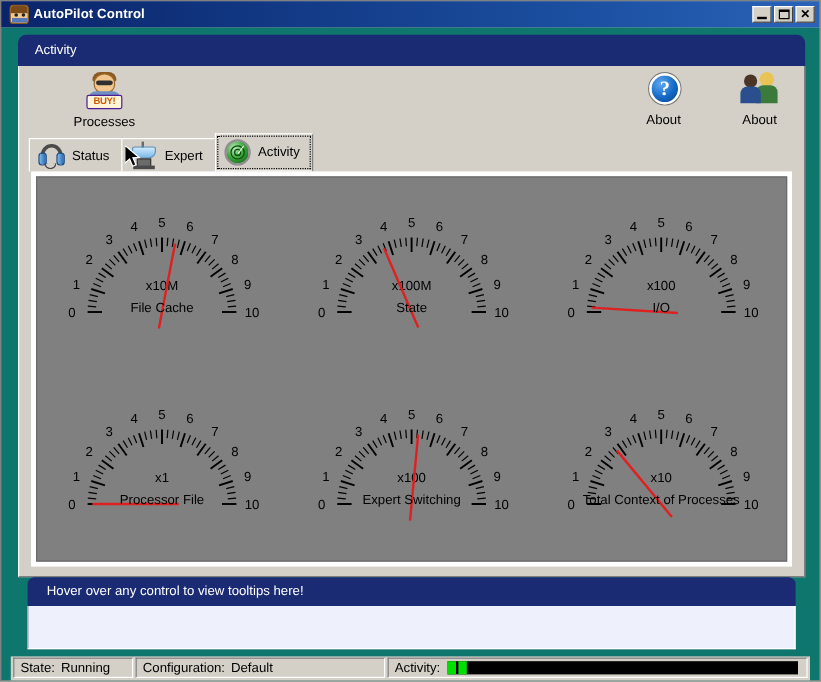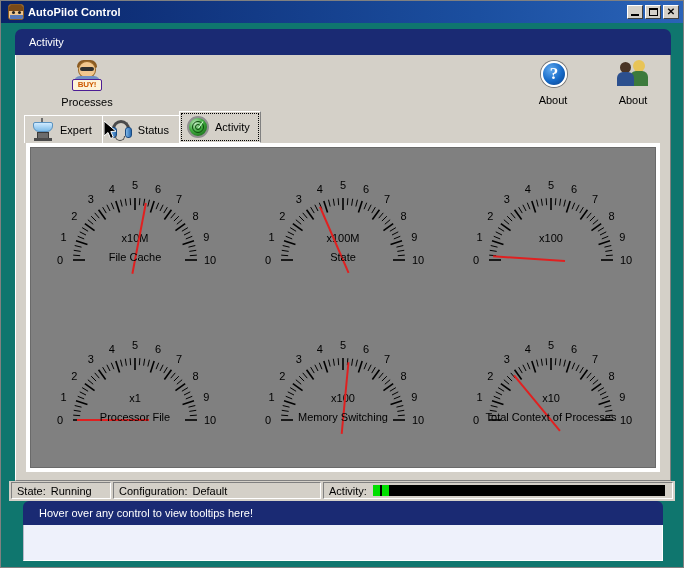--- a/index.html
+++ b/index.html
@@ -347,37 +347,37 @@
         <div id="cursor-arrow">
           <svg width="14" height="20" viewBox="0 0 14 20">
             <polygon points="0,0 0,15 4,11.5 6.6,17.5 9.3,16.3 6.8,10.5 12,10.2" fill="#000000" stroke="#ffffff" stroke-width="1"></polygon>
           </svg>
         </div>
       </div>
 
       <div id="tabrow">
 
         <div class="tab">
+          <span class="tico ico-headphones">
+            <span class="band"></span>
+              <span class="cupL"></span>
+              <span class="cupR"></span>
+              <span class="mic"></span>
+          </span>
+          <span class="tlabel">Status</span>
+        </div>
+
+        <div class="tab">
           <span class="tico ico-expert">
             <span class="stem"></span>
               <span class="crystal"></span>
               <span class="base"></span>
               <span class="foot"></span>
           </span>
           <span class="tlabel">Expert</span>
-        </div>
-
-        <div class="tab">
-          <span class="tico ico-headphones">
-            <span class="band"></span>
-              <span class="cupL"></span>
-              <span class="cupR"></span>
-              <span class="mic"></span>
-          </span>
-          <span class="tlabel">Status</span>
         </div>
 
         <div class="tab selected">
           <span class="tico ico-radar">
             <span class="outer"></span>
               <span class="r1"></span>
               <span class="r2"></span>
               <span class="sweep"></span>
           </span>
           <span class="tlabel">Activity</span>
@@ -554,20 +554,21 @@
                 <text x="76.82" y="27.67" text-anchor="middle" font-family="&quot;Liberation Sans&quot;, sans-serif" font-size="11" fill="#000">4</text>
                 <text x="100.00" y="24.00" text-anchor="middle" font-family="&quot;Liberation Sans&quot;, sans-serif" font-size="11" fill="#000">5</text>
                 <text x="123.18" y="27.67" text-anchor="middle" font-family="&quot;Liberation Sans&quot;, sans-serif" font-size="11" fill="#000">6</text>
                 <text x="144.08" y="38.32" text-anchor="middle" font-family="&quot;Liberation Sans&quot;, sans-serif" font-size="11" fill="#000">7</text>
                 <text x="160.68" y="54.92" text-anchor="middle" font-family="&quot;Liberation Sans&quot;, sans-serif" font-size="11" fill="#000">8</text>
                 <text x="171.33" y="75.82" text-anchor="middle" font-family="&quot;Liberation Sans&quot;, sans-serif" font-size="11" fill="#000">9</text>
                 <text x="175.00" y="99.00" text-anchor="middle" font-family="&quot;Liberation Sans&quot;, sans-serif" font-size="11" fill="#000">10</text>
                 <text x="100" y="77" text-anchor="middle" font-family="&quot;Liberation Sans&quot;, sans-serif" font-size="11" fill="#000">x100</text>
                 <line x1="113.97" y1="95.88" x2="42.11" y2="91.36" stroke="#e02020" stroke-width="2"></line>
               </svg>
+              <div class="gauge-caption">I/O</div>
             </div>
             <div class="gauge">
               <svg width="200" height="125" viewBox="0 0 200 125">
                 <line x1="50.00" y1="95.00" x2="38.00" y2="95.00" stroke="#000" stroke-width="1.6"></line>
                 <line x1="45.17" y1="90.68" x2="38.19" y2="90.14" stroke="#000" stroke-width="1"></line>
                 <line x1="45.68" y1="86.40" x2="38.76" y2="85.30" stroke="#000" stroke-width="1"></line>
                 <line x1="46.52" y1="82.16" x2="39.71" y2="80.53" stroke="#000" stroke-width="1"></line>
                 <line x1="52.45" y1="79.55" x2="41.03" y2="75.84" stroke="#000" stroke-width="1.6"></line>
                 <line x1="49.19" y1="73.95" x2="42.72" y2="71.27" stroke="#000" stroke-width="1"></line>
                 <line x1="50.99" y1="70.03" x2="44.76" y2="66.85" stroke="#000" stroke-width="1"></line>
@@ -671,21 +672,21 @@
                 <text x="76.82" y="27.67" text-anchor="middle" font-family="&quot;Liberation Sans&quot;, sans-serif" font-size="11" fill="#000">4</text>
                 <text x="100.00" y="24.00" text-anchor="middle" font-family="&quot;Liberation Sans&quot;, sans-serif" font-size="11" fill="#000">5</text>
                 <text x="123.18" y="27.67" text-anchor="middle" font-family="&quot;Liberation Sans&quot;, sans-serif" font-size="11" fill="#000">6</text>
                 <text x="144.08" y="38.32" text-anchor="middle" font-family="&quot;Liberation Sans&quot;, sans-serif" font-size="11" fill="#000">7</text>
                 <text x="160.68" y="54.92" text-anchor="middle" font-family="&quot;Liberation Sans&quot;, sans-serif" font-size="11" fill="#000">8</text>
                 <text x="171.33" y="75.82" text-anchor="middle" font-family="&quot;Liberation Sans&quot;, sans-serif" font-size="11" fill="#000">9</text>
                 <text x="175.00" y="99.00" text-anchor="middle" font-family="&quot;Liberation Sans&quot;, sans-serif" font-size="11" fill="#000">10</text>
                 <text x="100" y="77" text-anchor="middle" font-family="&quot;Liberation Sans&quot;, sans-serif" font-size="11" fill="#000">x100</text>
                 <line x1="98.68" y1="108.94" x2="105.46" y2="37.26" stroke="#e02020" stroke-width="2"></line>
               </svg>
-              <div class="gauge-caption">Memory Switching</div>
+              <div class="gauge-caption">Expert Switching</div>
             </div>
             <div class="gauge">
               <svg width="200" height="125" viewBox="0 0 200 125">
                 <line x1="50.00" y1="95.00" x2="38.00" y2="95.00" stroke="#000" stroke-width="1.6"></line>
                 <line x1="45.17" y1="90.68" x2="38.19" y2="90.14" stroke="#000" stroke-width="1"></line>
                 <line x1="45.68" y1="86.40" x2="38.76" y2="85.30" stroke="#000" stroke-width="1"></line>
                 <line x1="46.52" y1="82.16" x2="39.71" y2="80.53" stroke="#000" stroke-width="1"></line>
                 <line x1="52.45" y1="79.55" x2="41.03" y2="75.84" stroke="#000" stroke-width="1.6"></line>
                 <line x1="49.19" y1="73.95" x2="42.72" y2="71.27" stroke="#000" stroke-width="1"></line>
                 <line x1="50.99" y1="70.03" x2="44.76" y2="66.85" stroke="#000" stroke-width="1"></line>
@@ -737,41 +738,41 @@
                 <text x="100" y="77" text-anchor="middle" font-family="&quot;Liberation Sans&quot;, sans-serif" font-size="11" fill="#000">x10</text>
                 <line x1="108.92" y1="105.79" x2="63.03" y2="50.31" stroke="#e02020" stroke-width="2"></line>
               </svg>
               <div class="gauge-caption">Total Context of Processes</div>
             </div>
           </div>
       </div>
 
     </div>
 
+    <div id="tooltip-wrap">
+      <div id="tooltip-header">
+        <span>Hover over any control to view tooltips here!</span>
+      </div>
+      <div id="tooltip-body"></div>
+    </div>
+
     <div id="statusbar">
       <div class="sb-pane" id="sb-state">
         <span>State:</span>
         <span style="width:5px;"></span>
         <span>Running</span>
       </div>
       <div class="sb-pane" id="sb-config">
         <span>Configuration:</span>
         <span style="width:5px;"></span>
         <span>Default</span>
       </div>
       <div class="sb-pane" id="sb-activity">
         <span>Activity:</span>
         <div id="activity-track">
             <div class="act-seg"></div>
             <div class="act-seg"></div>
           </div>
       </div>
     </div>
 
-    <div id="tooltip-wrap">
-      <div id="tooltip-header">
-        <span>Hover over any control to view tooltips here!</span>
-      </div>
-      <div id="tooltip-body"></div>
-    </div>
-
   </div>
 </div>
 
 </body></html>

